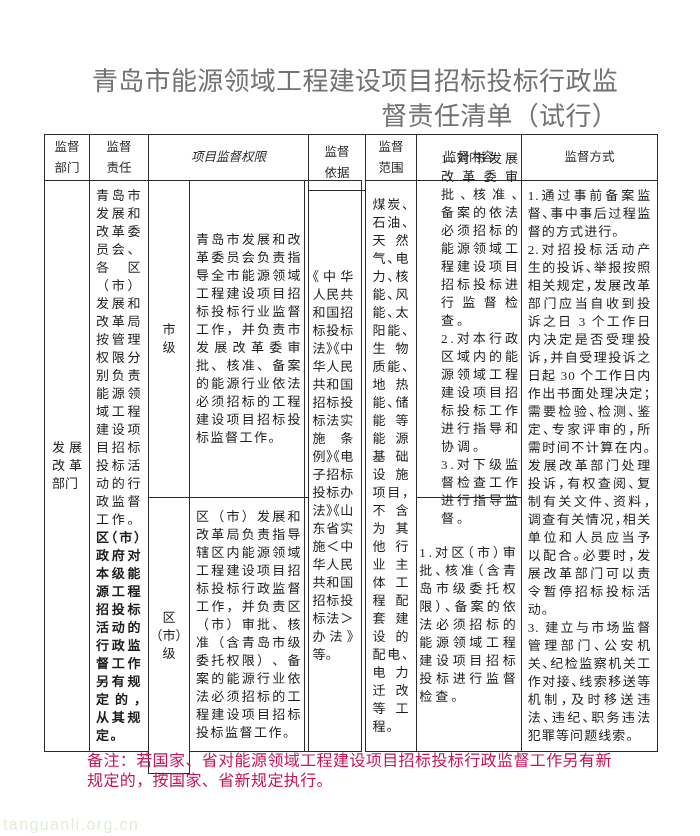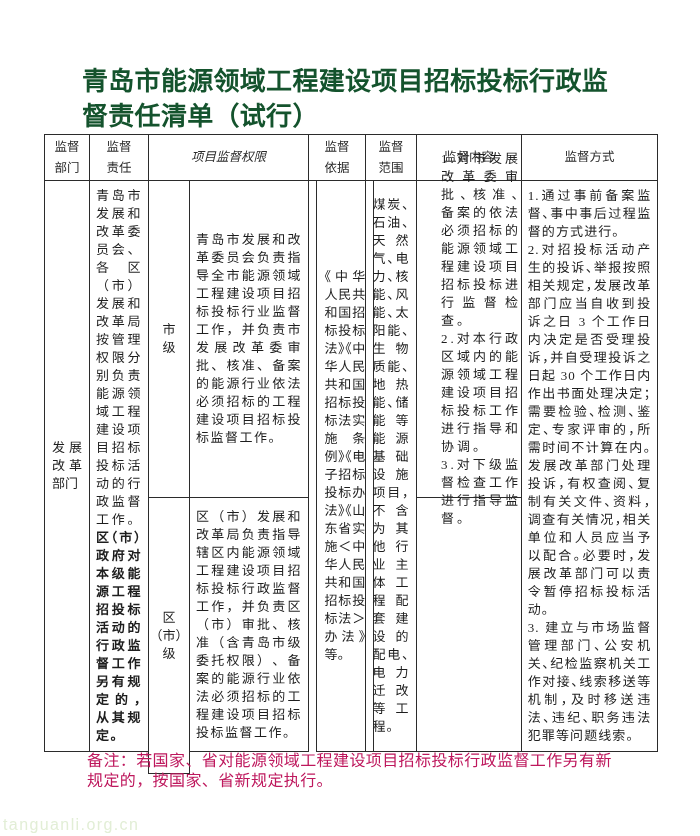--- a/index.html
+++ b/index.html
@@ -1,23 +1,23 @@
 <!DOCTYPE html>
 <html lang="zh-CN"><head>
 <meta charset="utf-8">
 <style>
   html, body { margin: 0; padding: 0; background: #ffffff; }
   body { width: 700px; height: 836px; position: relative; overflow: hidden; }
 
   .title {
     position: absolute; left: 82px; top: 64px; width: 536px;
-    text-align: left;
+    text-align: right;
     font-family: "Liberation Serif", "DejaVu Serif", serif;
-    font-weight: bold; font-size: 26px; line-height: 35px; letter-spacing: 0.3px;
-    color: #14532d;
+    font-weight: normal; font-size: 26px; line-height: 35px; letter-spacing: 0.3px;
+    color: #737373;
   }
 
   .cell {
     position: absolute; box-sizing: border-box;
     border: 1px solid #2b2b2b;
     display: flex; align-items: center; justify-content: center;
   }
 
   .hd {
     font-family: "Liberation Sans", "DejaVu Sans", sans-serif;
@@ -67,21 +67,21 @@
 
   <div class="cell hd" style="left:44px; top:134px; width:46px; height:47px;">
     <div class="two">监督部门</div>
   </div>
   <div class="cell hd" style="left:89px; top:134px; width:60px; height:47px;">
     <div class="two">监督责任</div>
   </div>
   <div class="cell hd" style="left:148px; top:134px; width:161px; height:47px;font-style:italic;">
     <div>项目监督权限</div>
   </div>
-  <div class="cell hd" style="left:308px; top:134px; width:58px; height:47px;">
+  <div class="cell hd" style="left:308px; top:134px; width:58px; height:57px;">
     <div class="two">监督依据</div>
   </div>
   <div class="cell hd" style="left:365px; top:134px; width:52px; height:47px;">
     <div class="two">监督范围</div>
   </div>
   <div class="cell hd" style="left:416px; top:134px; width:106px; height:47px;">
     <div>监督内容</div>
   </div>
   <div class="cell hd" style="left:521px; top:134px; width:137px; height:47px;">
     <div>监督方式</div>
@@ -102,38 +102,39 @@
     <div class="w-auth">青岛市发展和改革委员会负责指导全市能源领域工程建设项目招标投标行业监督工作，并负责市发展改革委审批、核准、备案的能源行业依法必须招标的工程建设项目招标投标监督工作。</div>
   </div>
 
   <div class="cell bd" style="left:148px; top:497px; width:42px; height:277px;">
     <div class="w-level2">区（市）级</div>
   </div>
   <div class="cell bd" style="left:189px; top:497px; width:120px; height:255px;">
     <div class="w-auth">区（市）发展和改革局负责指导辖区内能源领域工程建设项目招标投标行政监督工作，并负责区（市）审批、核准（含青岛市级委托权限）、备案的能源行业依法必须招标的工程建设项目招标投标监督工作。</div>
   </div>
 
-  <div class="cell bd" style="left:316px; top:180px; width:58px; height:572px;">
+  <div class="cell bd" style="left:304px; top:180px; width:58px; height:572px;">
     <div class="w-basis halt">《中华人民共和国招标投标法》《中华人民共和国招标投标法实施条例》《电子招标投标办法》《山东省实施＜中华人民共和国招标投标法＞办法》等。</div>
   </div>
 
   <div class="cell bd" style="left:365px; top:180px; width:52px; height:572px;">
     <div class="w-scope halt">煤炭、石油、天然气、电力、核能、风能、太阳能、生物质能、地热能、储能等能源基础设施项目，不含为其他行业主体工程配套建设的配电、电力迁改等工程。</div>
   </div>
 
   <div class="cell bd" style="left:416px; top:180px; width:106px; height:318px;padding-left:24px;">
     <div class="w-content halt">
       <div>1.对市发展改革委审批、核准、备案的依法必须招标的能源领域工程建设项目招标投标进行监督检查。</div>
       <div>2.对本行政区域内的能源领域工程建设项目招标投标工作进行指导和协调。</div>
       <div>3.对下级监督检查工作进行指导监督。</div>
     </div>
   </div>
 
   <div class="cell bd" style="left:416px; top:497px; width:106px; height:255px;">
     <div class="w-content halt">
+      <div>1.对区（市）审批、核准（含青岛市级委托权限）、备案的依法必须招标的能源领域工程建设项目招标投标进行监督检查。</div>
     </div>
   </div>
 
   <div class="cell bd" style="left:521px; top:180px; width:137px; height:572px;">
     <div class="w-method halt">
       <div>1.通过事前备案监督、事中事后过程监督的方式进行。</div>
       <div>2.对招投标活动产生的投诉、举报按照相关规定，发展改革部门应当自收到投诉之日 3 个工作日内决定是否受理投诉，并自受理投诉之日起 30 个工作日内作出书面处理决定；需要检验、检测、鉴定、专家评审的，所需时间不计算在内。发展改革部门处理投诉，有权查阅、复制有关文件、资料，调查有关情况，相关单位和人员应当予以配合。必要时，发展改革部门可以责令暂停招标投标活动。</div>
       <div>3. 建立与市场监督管理部门、公安机关、纪检监察机关工作对接、线索移送等机制，及时移送违法、违纪、职务违法犯罪等问题线索。</div>
     </div>
   </div>

